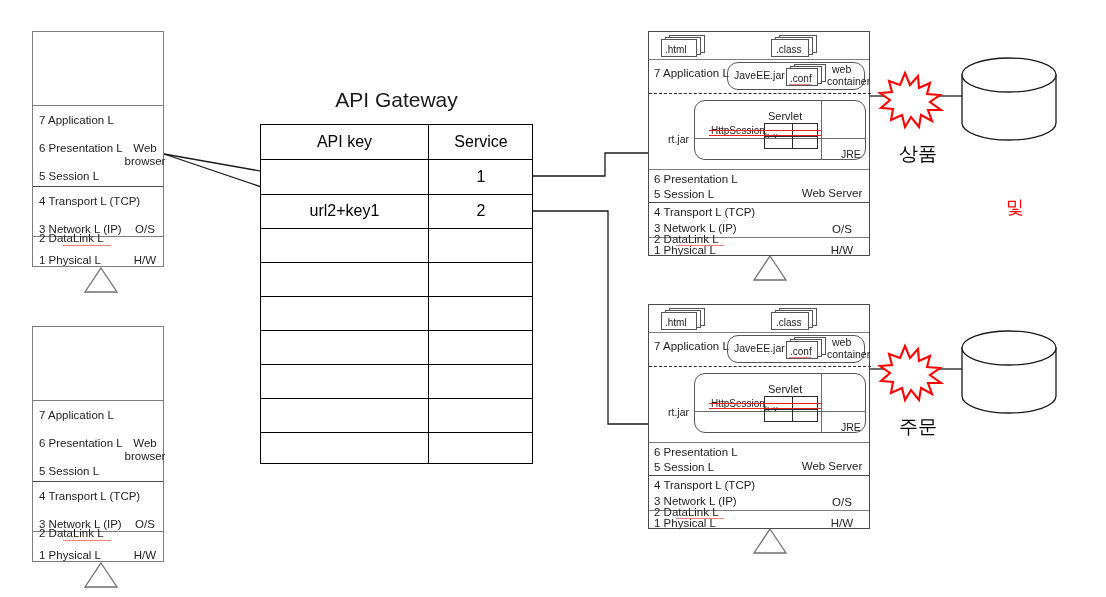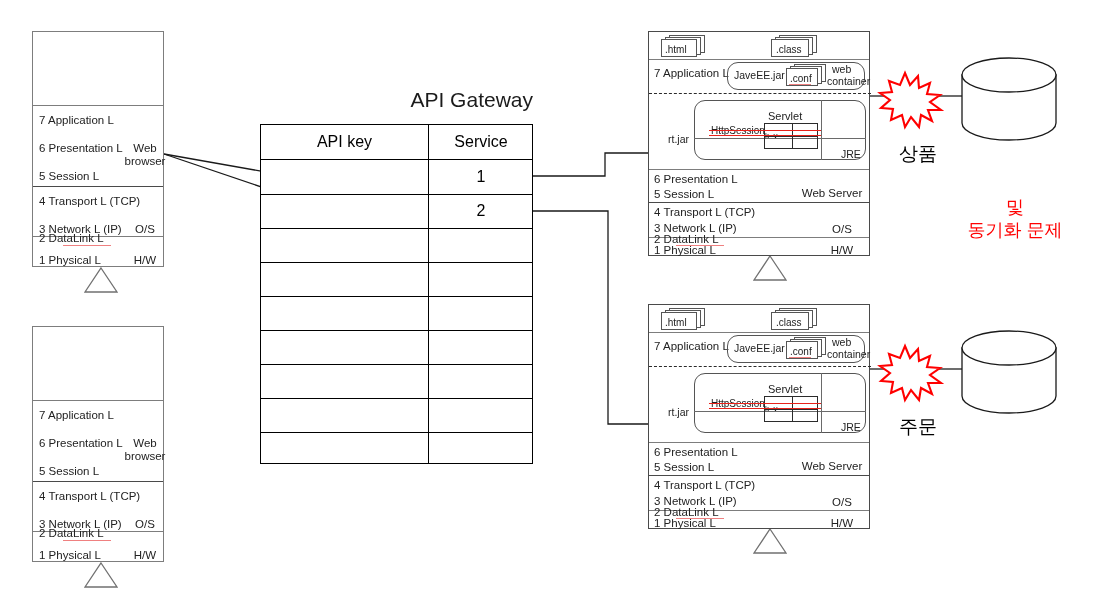--- a/index.html
+++ b/index.html
@@ -158,38 +158,39 @@
   <span class="lyr" style="left:6px;top:200px;">2 DataLink L</span>
   <span class="lyr" style="left:6px;top:222px;">1 Physical L</span>
   <div class="redline" style="left:30px;top:213px;width:48px;border-top-color:#ef8080;"></div>
 
   <span class="side" style="left:92px;top:110px;width:40px;">Web</span>
   <span class="side" style="left:87px;top:123px;width:50px;">browser</span>
   <span class="side" style="left:97px;top:191px;width:30px;">O/S</span>
   <span class="side" style="left:96px;top:222px;width:32px;">H/W</span>
 </div>
 
-<div class="ttl" style="left:260px;top:88px;width:273px;text-align:right;">API Gateway</div>
+<div class="ttl" style="left:260px;top:88px;width:273px;">API Gateway</div>
 
 <div class="apitable" style="left:260px;top:124px;width:273px;height:340px;">
   <div class="colline" style="left:167px;"></div>
   <div class="rowline" style="top:34px;"></div>
   <div class="rowline" style="top:69px;"></div>
   <div class="rowline" style="top:103px;"></div>
   <div class="rowline" style="top:137px;"></div>
   <div class="rowline" style="top:171px;"></div>
   <div class="rowline" style="top:205px;"></div>
   <div class="rowline" style="top:239px;"></div>
   <div class="rowline" style="top:273px;"></div>
   <div class="rowline" style="top:307px;"></div>
 
   <div class="cell" style="left:0;top:0;width:167px;height:34px;">API key</div>
   <div class="cell" style="left:167px;top:0;width:106px;height:34px;">Service</div>
 
   <div class="cell" style="left:167px;top:34px;width:106px;height:35px;">1</div>
+  <div class="cell" style="left:0;top:69px;width:167px;height:34px;">url2+key1</div>
   <div class="cell" style="left:167px;top:69px;width:106px;height:34px;">2</div>
 
   <div class="cell" style="left:0;top:103px;width:167px;height:34px;"></div>
   <div class="cell" style="left:167px;top:103px;width:106px;height:34px;"></div>
   <div class="cell" style="left:0;top:137px;width:167px;height:34px;"></div>
   <div class="cell" style="left:167px;top:137px;width:106px;height:34px;"></div>
   <div class="cell" style="left:0;top:171px;width:167px;height:34px;"></div>
   <div class="cell" style="left:167px;top:171px;width:106px;height:34px;"></div>
   <div class="cell" style="left:0;top:205px;width:167px;height:34px;"></div>
   <div class="cell" style="left:167px;top:205px;width:106px;height:34px;"></div>
@@ -331,14 +332,13 @@
   <span class="side" style="left:148px;top:155px;width:70px;">Web Server</span>
   <span class="side" style="left:178px;top:191px;width:30px;">O/S</span>
   <span class="side" style="left:176px;top:212px;width:34px;">H/W</span>
 </div>
 
 <span class="kor" style="left:899px;top:141px;">상품</span>
 <span class="kor" style="left:899px;top:414px;">주문</span>
 
 <div style="position:absolute;left:940px;top:196px;width:150px;text-align:center;">
   <div class="kor-red" style="position:relative;left:0;top:0;width:150px;">및</div>
-  <div class="kor-red" style="position:relative;left:0;top:0;width:150px;">동기화 문제</div>
 </div>
 
 </body></html>

